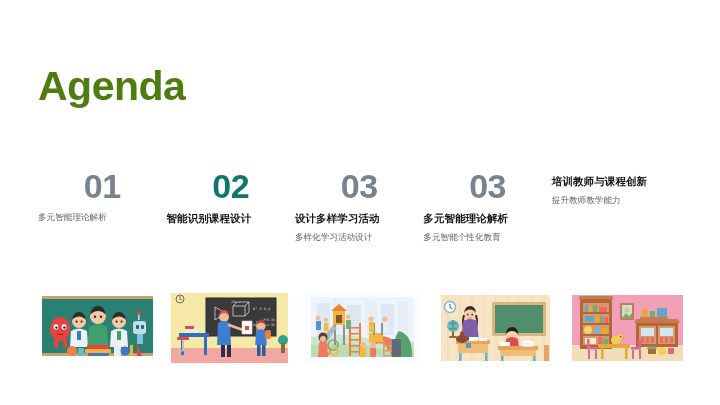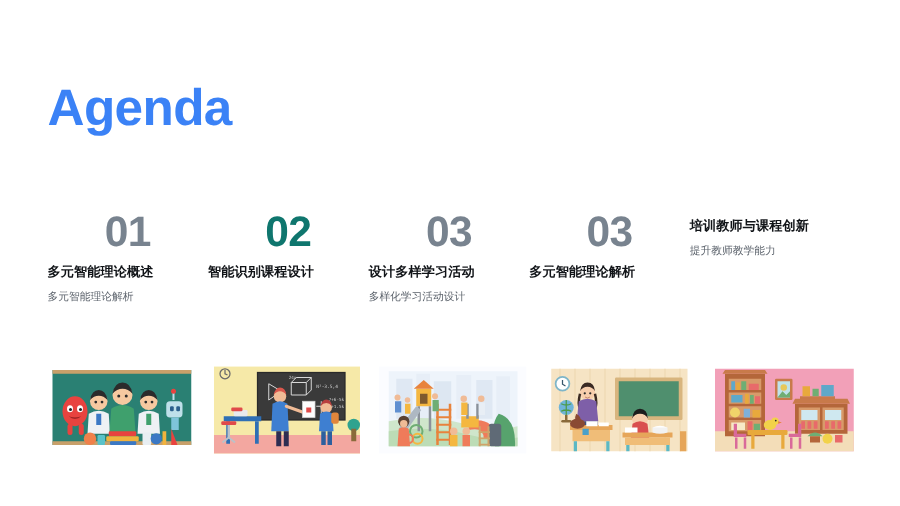--- a/index.html
+++ b/index.html
@@ -11,21 +11,21 @@
     position:relative;
   }
   .slide{position:absolute;inset:0;background:#fff;}
 
   
   .page-title{
     position:absolute;
     left:38px; top:66px;
     font-size:41px;
     font-weight:bold;
-    color:#3b82f6;
+    color:#4d7c0f;
     letter-spacing:-0.5px;
     line-height:1;
   }
 
   
   .columns{
     position:absolute;
     left:38px; top:168px;
     width:648px;
     display:flex;
@@ -83,38 +83,38 @@
 <body>
 
 <div class="slide">
 
   <div class="page-title">Agenda</div>
 
   <div class="columns">
 
     <div class="col">
       <div class="num">01</div>
-      <div class="head">多元智能理论概述</div>
       <div class="sub">多元智能理论解析</div>
     </div>
 
     <div class="col">
       <div class="num accent">02</div>
       <div class="head">智能识别课程设计</div>
     </div>
 
     <div class="col">
       <div class="num">03</div>
       <div class="head">设计多样学习活动</div>
       <div class="sub">多样化学习活动设计</div>
     </div>
 
     <div class="col">
       <div class="num">03</div>
       <div class="head">多元智能理论解析</div>
+      <div class="sub">多元智能个性化教育</div>
     </div>
 
     <div class="col">
       <div class="head">培训教师与课程创新</div>
       <div class="sub">提升教师教学能力</div>
     </div>
 
   </div>
 
   <div class="cards">

